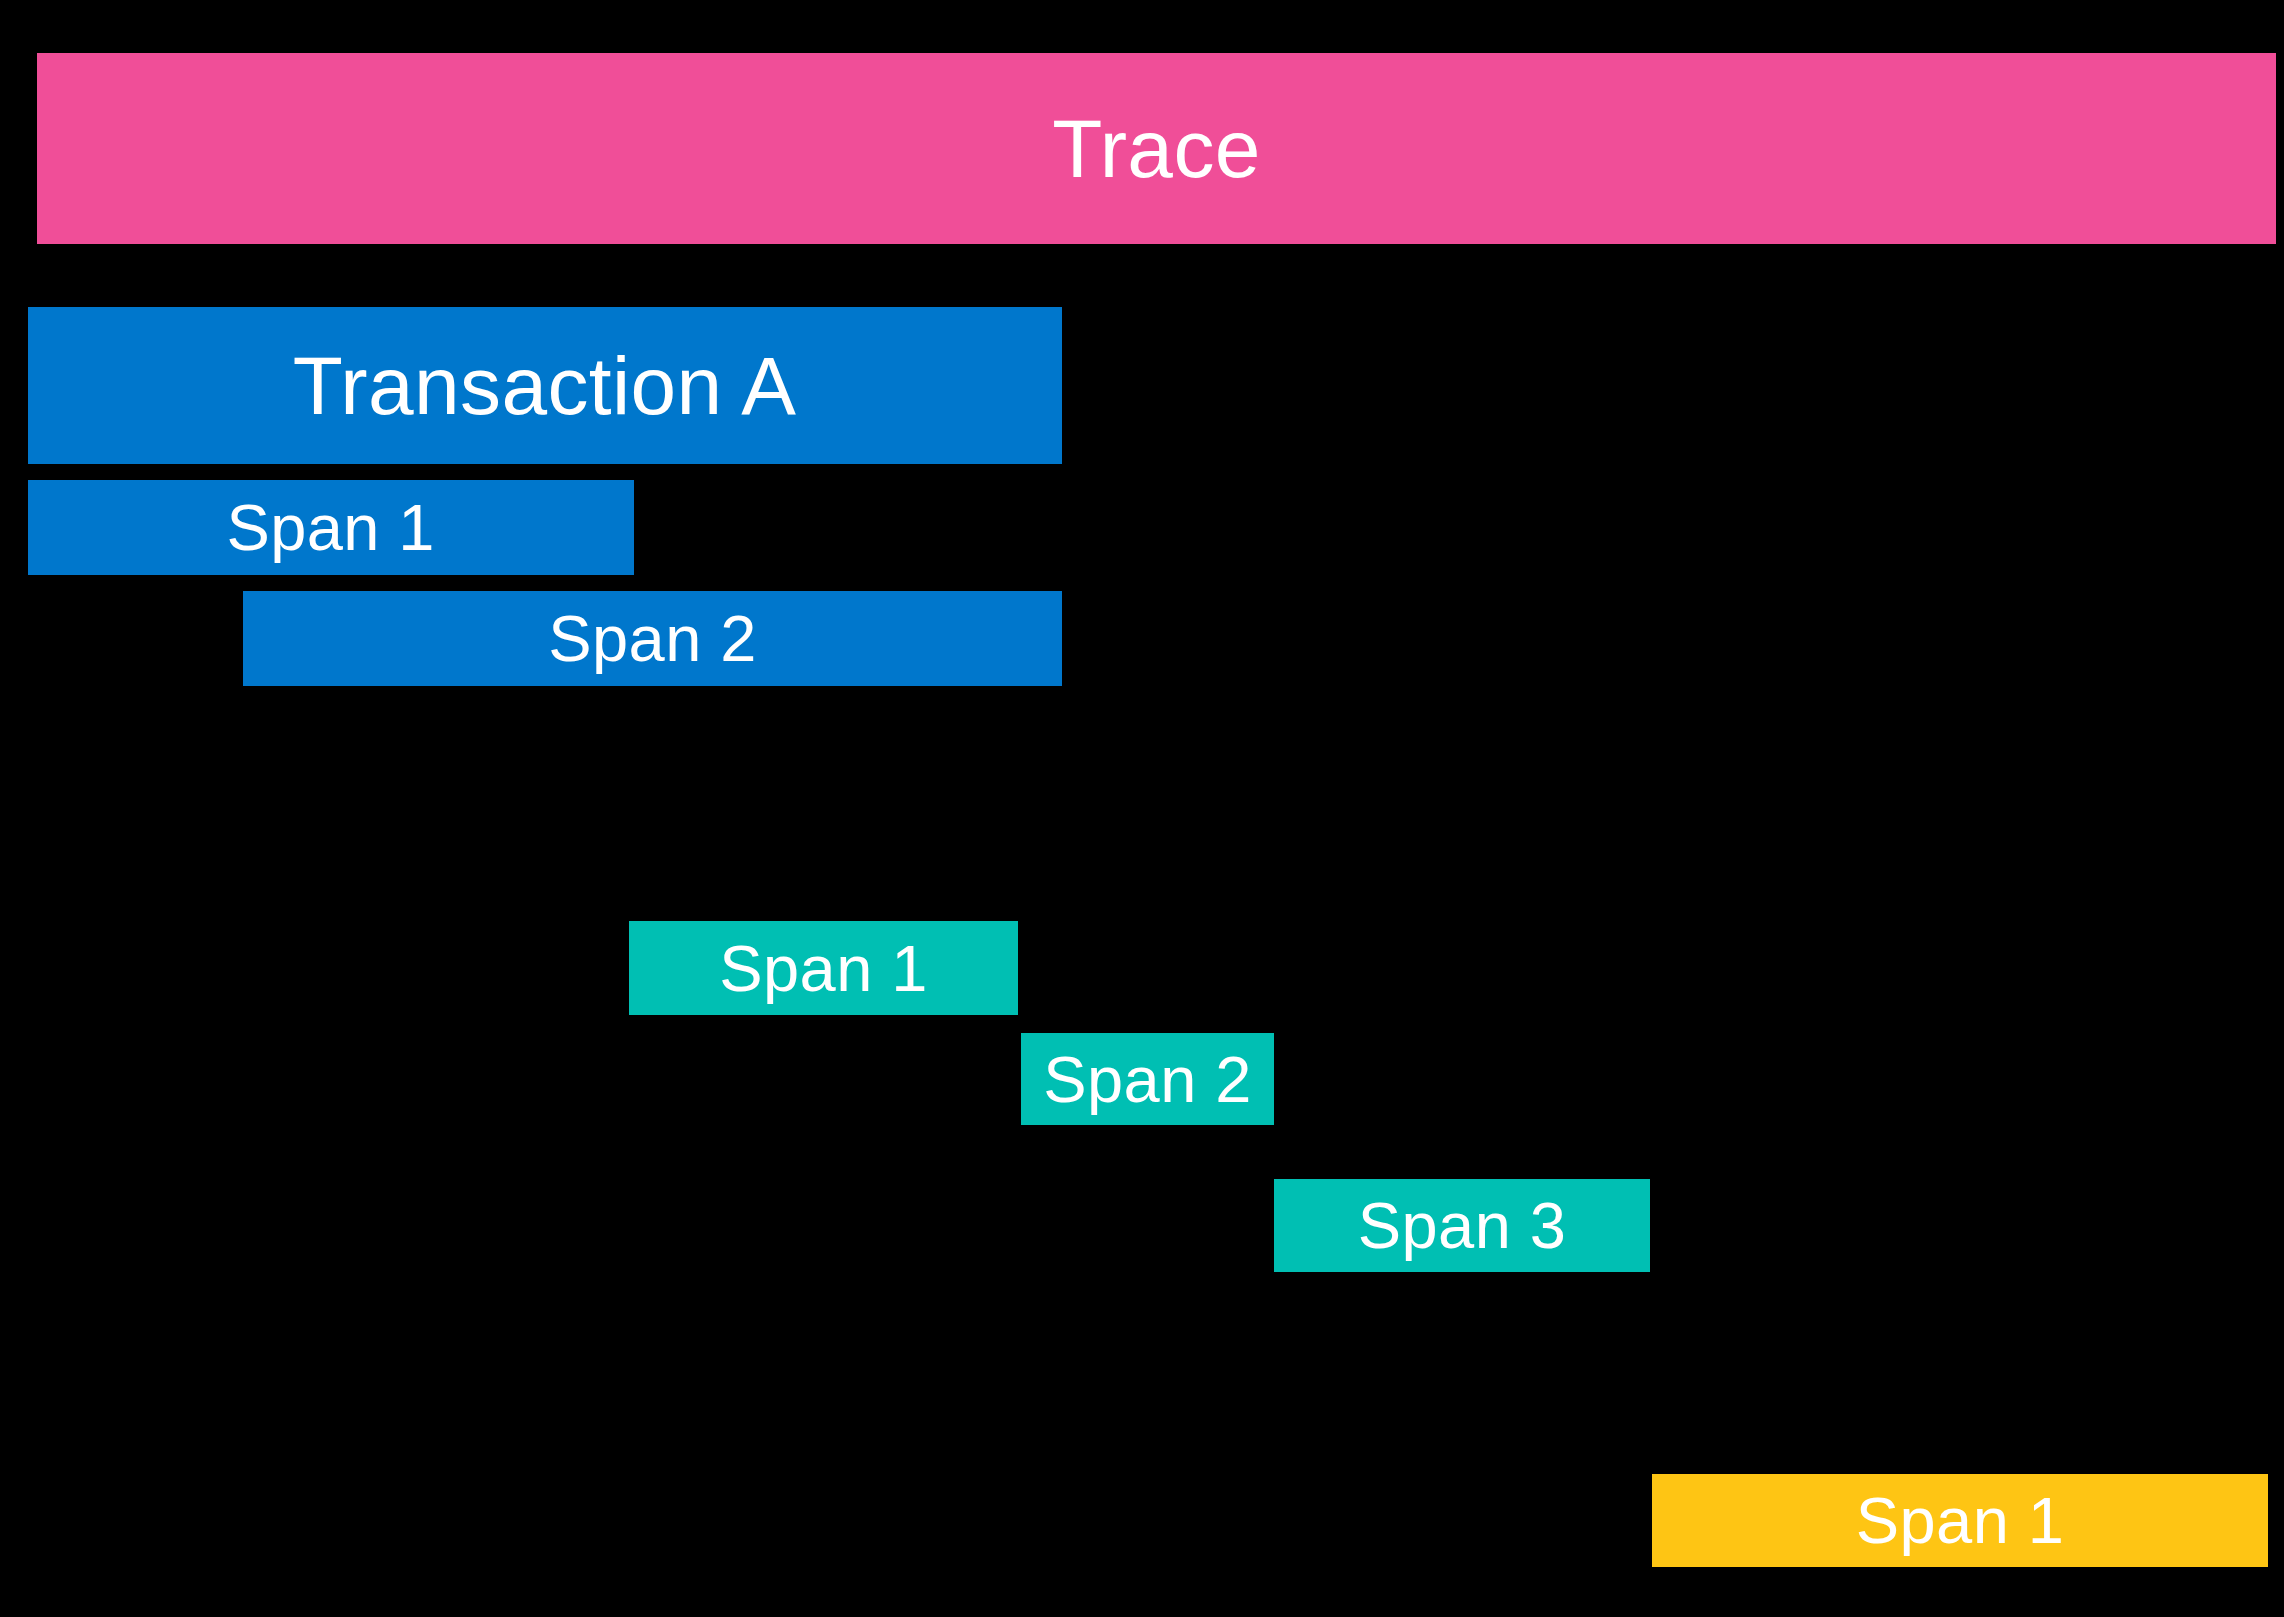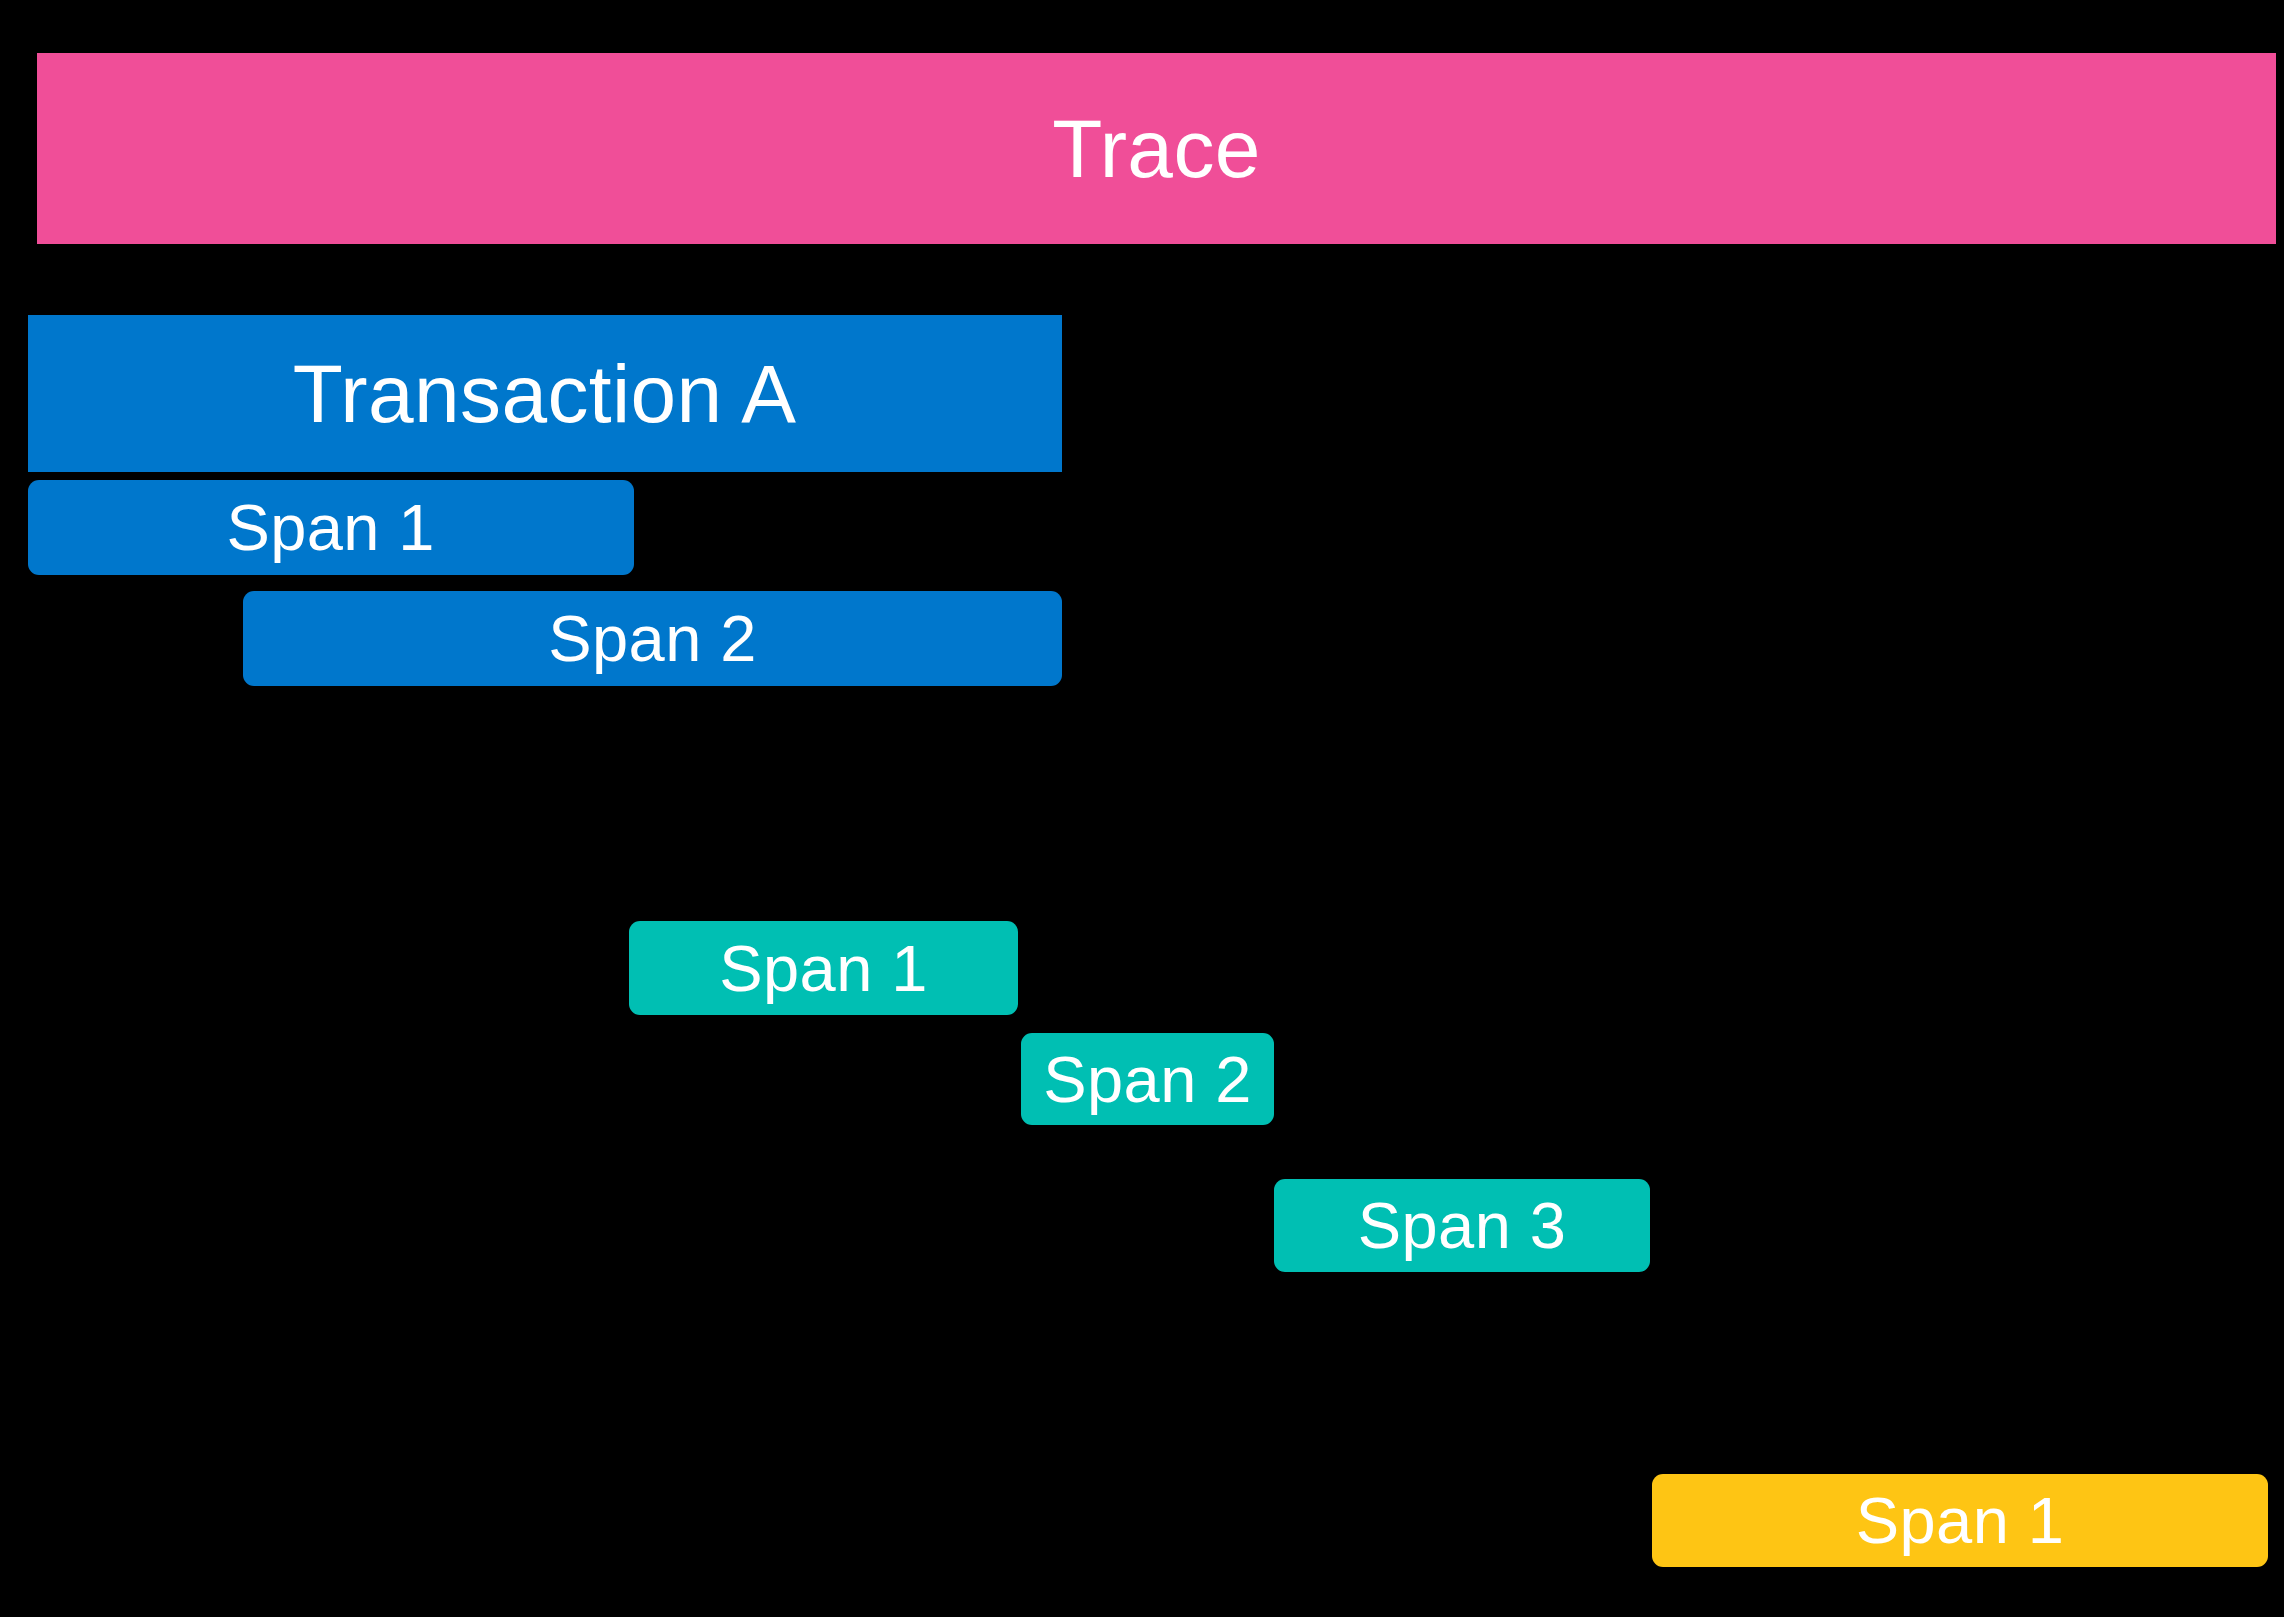--- a/index.html
+++ b/index.html
@@ -20,30 +20,30 @@
   .bar {
     position: absolute;
     display: flex;
     align-items: center;
     justify-content: center;
     white-space: nowrap;
     font-weight: 500;
     letter-spacing: 0.4px;
   }
   .bar-lg { font-size: 82px; }
-  .bar-sm { font-size: 65px; border-radius: 11px; }
+  .bar-sm { font-size: 65px; }
 </style>
 </head>
 <body>
 
 <div class="stage" style="background: rgb(0, 0, 0); color: rgb(255, 255, 255);">
     <div class="bar bar-lg" style="left: 37px; top: 53px; width: 2239px; height: 191px; background: rgb(240, 78, 152);">
       <span>Trace</span>
     </div>
-    <div class="bar bar-lg" style="left: 27.6px; top: 315px; width: 1034px; height: 157px; background: rgb(0, 119, 204);">
+    <div class="bar bar-lg" style="left: 27.6px; top: 307px; width: 1034px; height: 157px; background: rgb(0, 119, 204);">
       <span>Transaction A</span>
     </div>
     <div class="bar bar-sm" style="left: 27.6px; top: 480px; width: 606px; height: 95px; background: rgb(0, 119, 204);">
       <span>Span 1</span>
     </div>
     <div class="bar bar-sm" style="left: 243px; top: 591px; width: 819px; height: 95px; background: rgb(0, 119, 204);">
       <span>Span 2</span>
     </div>
     <div class="bar bar-sm" style="left: 629px; top: 921px; width: 389px; height: 94px; background: rgb(0, 191, 179);">
       <span>Span 1</span>

